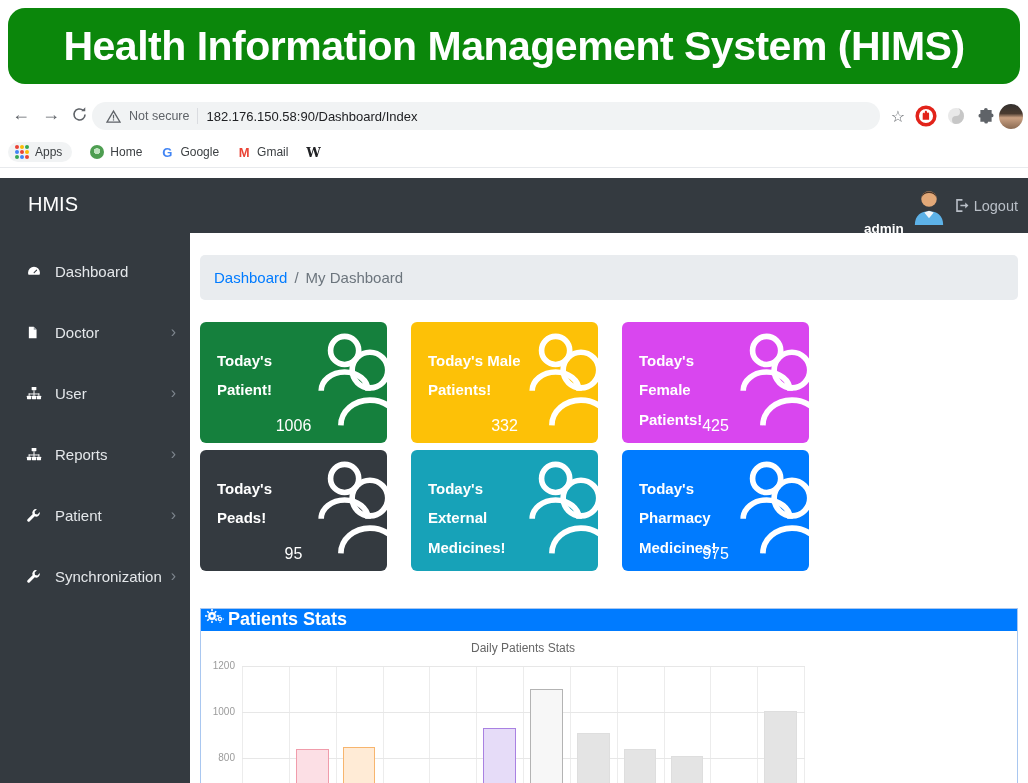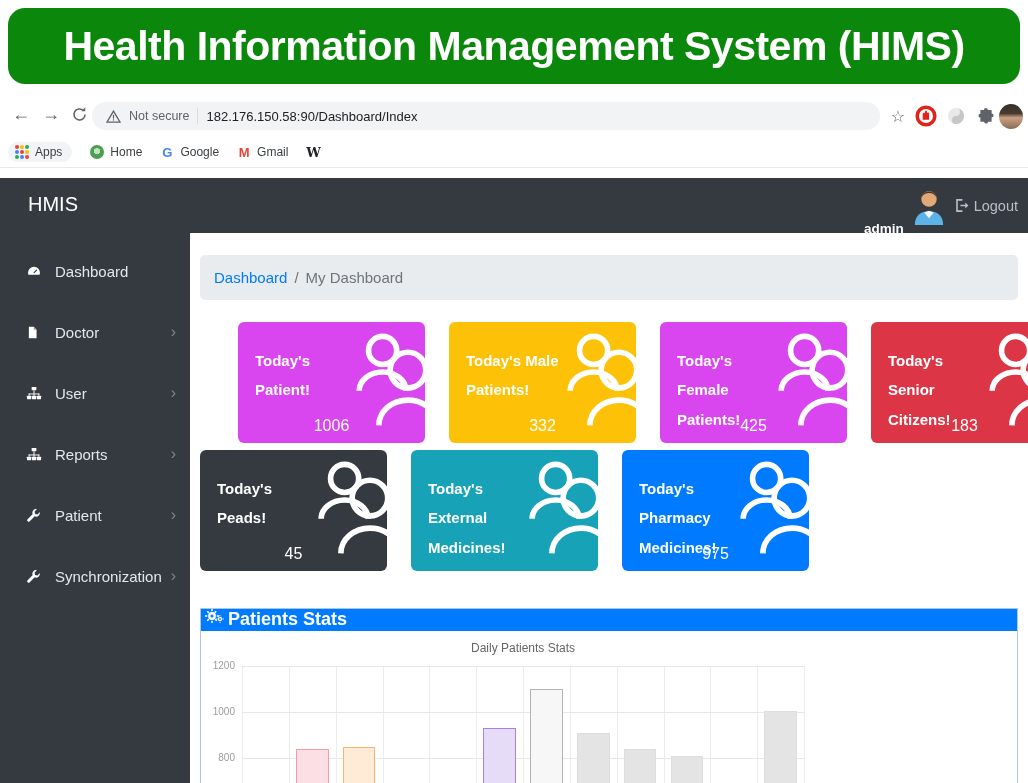--- a/index.html
+++ b/index.html
@@ -265,21 +265,21 @@
 
   <div class="main">
 
     <div class="breadcrumb">
       <span class="bc-link">Dashboard</span>
       <span class="bc-sep">/</span>
       <span class="bc-cur">My Dashboard</span>
     </div>
 
     <div class="cards-row row1">
-      <div class="card" style="background: #d946ef; margin-left: 38px;">
+      <div class="card" style="background: #15803d;">
         <div class="card-title">Today's Patient!</div>
         <svg class="card-people" viewBox="0 0 100 112" fill="none" stroke="#fff" stroke-width="6">
             <circle cx="40" cy="26" r="15"></circle>
             <path d="M15 69a25 20 0 0 1 50 0"></path>
             <circle cx="67" cy="47" r="19"></circle>
             <path d="M36 106a31 27 0 0 1 62 0"></path>
           </svg>
         <div class="card-value">1006</div>
       </div>
       <div class="card" style="background: rgb(253, 193, 7);">
@@ -294,43 +294,33 @@
       </div>
       <div class="card" style="background: #d946ef;">
         <div class="card-title">Today's Female Patients!</div>
         <svg class="card-people" viewBox="0 0 100 112" fill="none" stroke="#fff" stroke-width="6">
             <circle cx="40" cy="26" r="15"></circle>
             <path d="M15 69a25 20 0 0 1 50 0"></path>
             <circle cx="67" cy="47" r="19"></circle>
             <path d="M36 106a31 27 0 0 1 62 0"></path>
           </svg>
         <div class="card-value">425</div>
-      </div>
-      <div class="card" style="background: rgb(220, 53, 69);">
-        <div class="card-title">Today's Senior Citizens!</div>
-        <svg class="card-people" viewBox="0 0 100 112" fill="none" stroke="#fff" stroke-width="6">
-            <circle cx="40" cy="26" r="15"></circle>
-            <path d="M15 69a25 20 0 0 1 50 0"></path>
-            <circle cx="67" cy="47" r="19"></circle>
-            <path d="M36 106a31 27 0 0 1 62 0"></path>
-          </svg>
-        <div class="card-value">183</div>
       </div>
     </div>
 
     <div class="cards-row row2">
       <div class="card" style="background: rgb(52, 58, 64);">
         <div class="card-title">Today's Peads!</div>
         <svg class="card-people" viewBox="0 0 100 112" fill="none" stroke="#fff" stroke-width="6">
             <circle cx="40" cy="26" r="15"></circle>
             <path d="M15 69a25 20 0 0 1 50 0"></path>
             <circle cx="67" cy="47" r="19"></circle>
             <path d="M36 106a31 27 0 0 1 62 0"></path>
           </svg>
-        <div class="card-value">45</div>
+        <div class="card-value">95</div>
       </div>
       <div class="card" style="background: rgb(23, 162, 184);">
         <div class="card-title">Today's External Medicines!</div>
         <svg class="card-people" viewBox="0 0 100 112" fill="none" stroke="#fff" stroke-width="6">
             <circle cx="40" cy="26" r="15"></circle>
             <path d="M15 69a25 20 0 0 1 50 0"></path>
             <circle cx="67" cy="47" r="19"></circle>
             <path d="M36 106a31 27 0 0 1 62 0"></path>
           </svg>
         <div class="card-value"></div>

